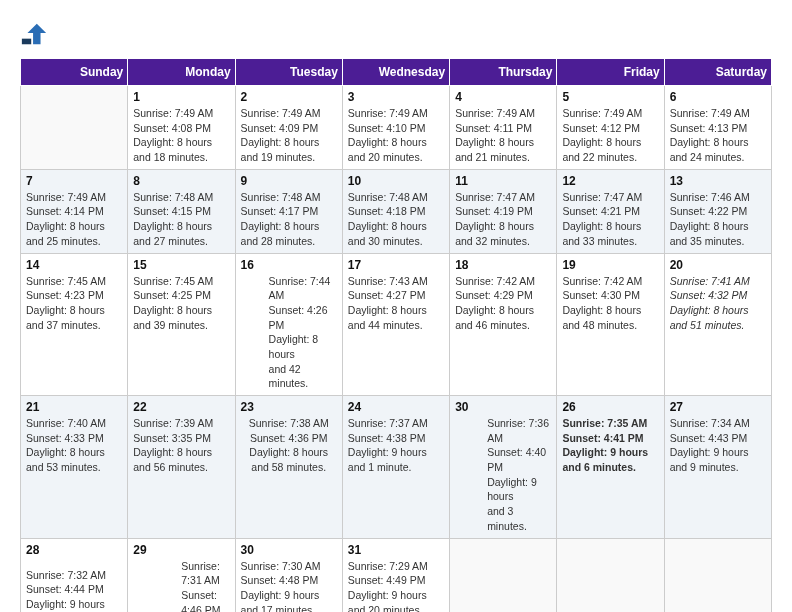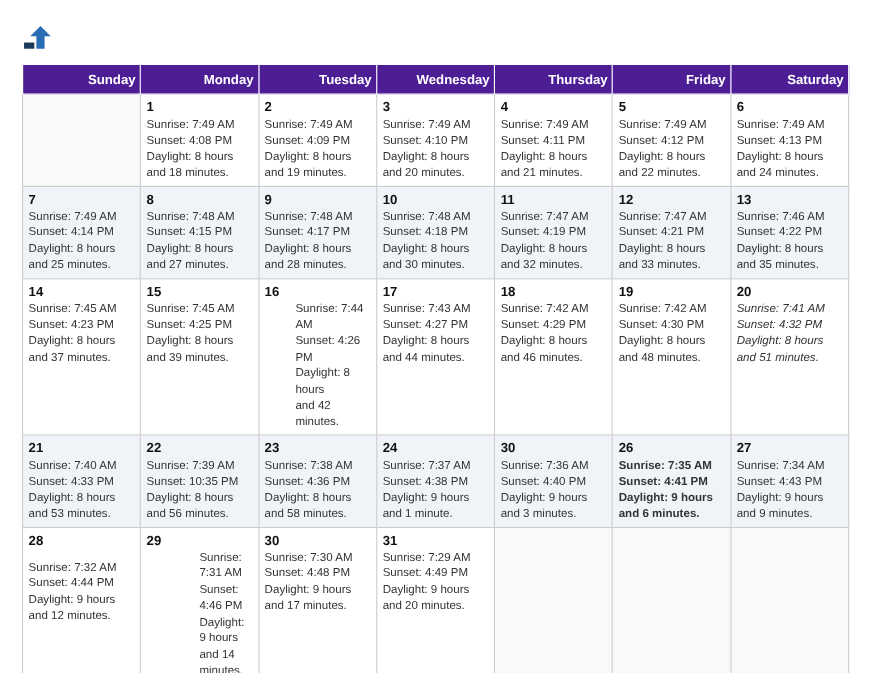--- a/index.html
+++ b/index.html
@@ -271,41 +271,41 @@
         <td>
           <div class="day-num">21</div>
           <div class="day-info" style="white-space: pre-line;">Sunrise: 7:40 AM
 Sunset: 4:33 PM
 Daylight: 8 hours
 and 53 minutes.</div>
         </td>
         <td>
           <div class="day-num">22</div>
           <div class="day-info" style="white-space: pre-line;">Sunrise: 7:39 AM
-Sunset: 10:35 PM
+Sunset: 3:35 PM
 Daylight: 8 hours
 and 56 minutes.</div>
         </td>
         <td>
           <div class="day-num">23</div>
-          <div class="day-info" style="white-space: pre-line;">Sunrise: 7:38 AM
+          <div class="day-info" style="white-space: pre-line; text-align: center;">Sunrise: 7:38 AM
 Sunset: 4:36 PM
 Daylight: 8 hours
 and 58 minutes.</div>
         </td>
         <td>
           <div class="day-num">24</div>
           <div class="day-info" style="white-space: pre-line;">Sunrise: 7:37 AM
 Sunset: 4:38 PM
 Daylight: 9 hours
 and 1 minute.</div>
         </td>
         <td>
           <div class="day-num">30</div>
-          <div class="day-info" style="white-space: pre-line;">Sunrise: 7:36 AM
+          <div class="day-info" style="white-space: pre-line; margin-left: 32px;">Sunrise: 7:36 AM
 Sunset: 4:40 PM
 Daylight: 9 hours
 and 3 minutes.</div>
         </td>
         <td>
           <div class="day-num">26</div>
           <div class="day-info" style="white-space: pre-line; font-weight: bold;">Sunrise: 7:35 AM
 Sunset: 4:41 PM
 Daylight: 9 hours
 and 6 minutes.</div>

